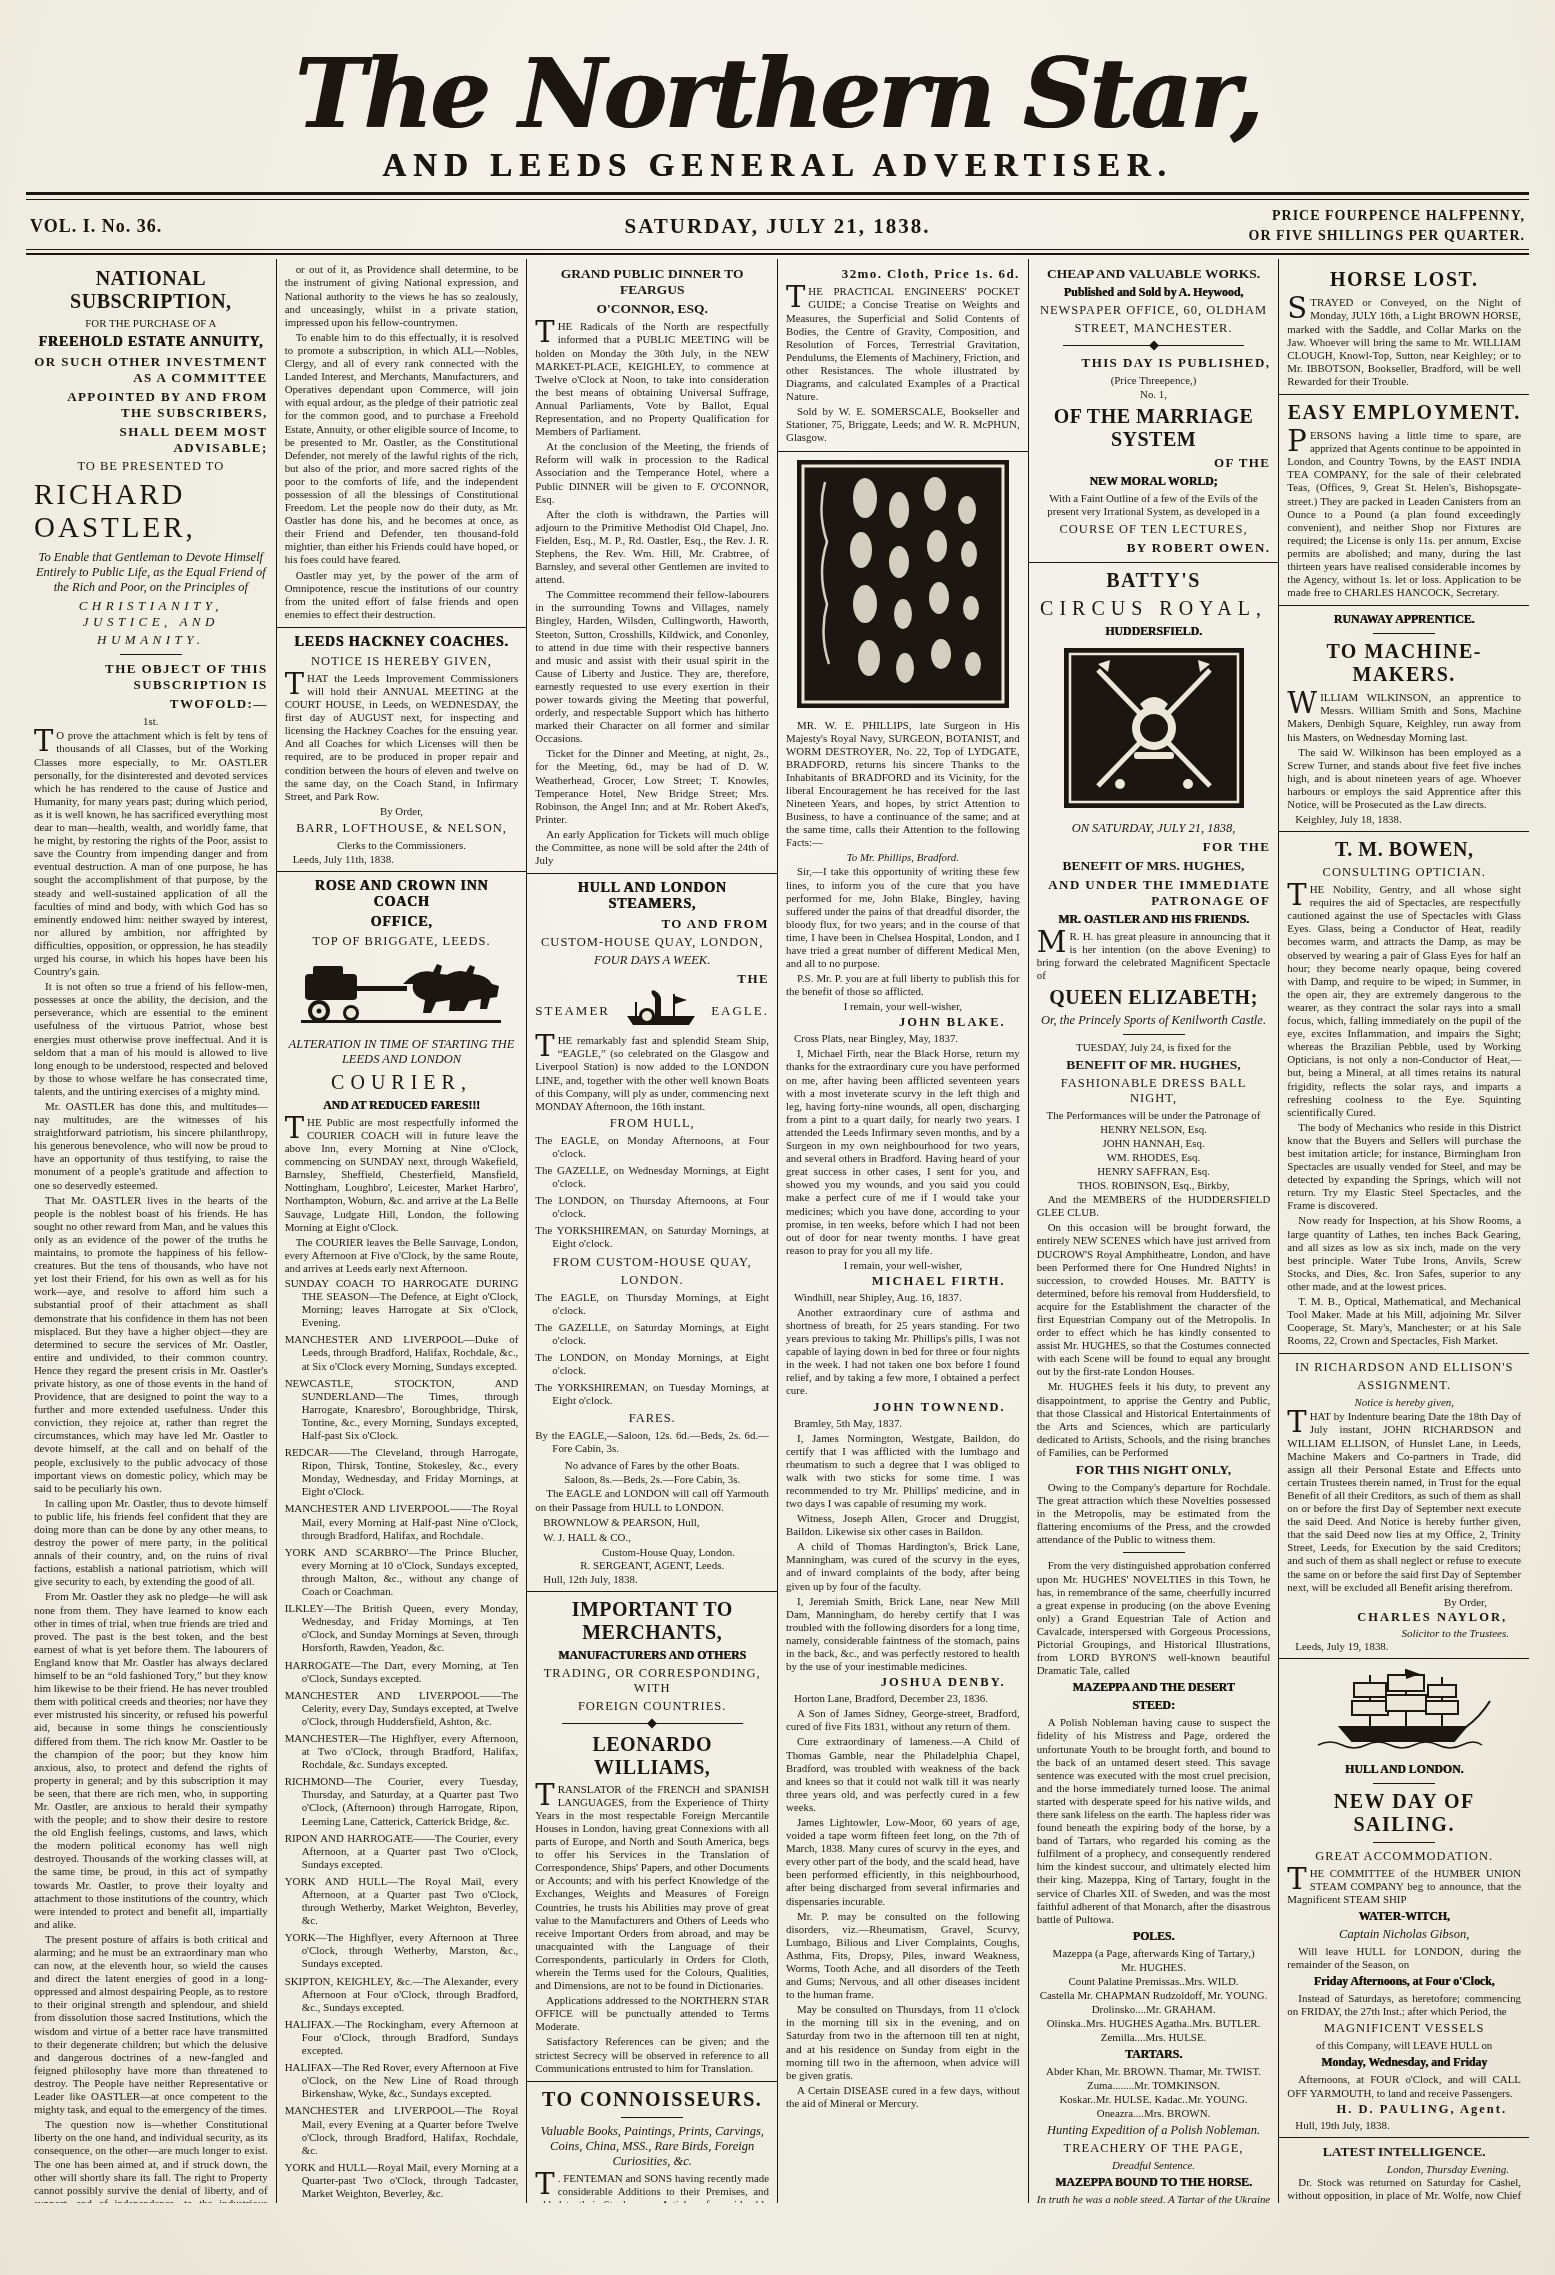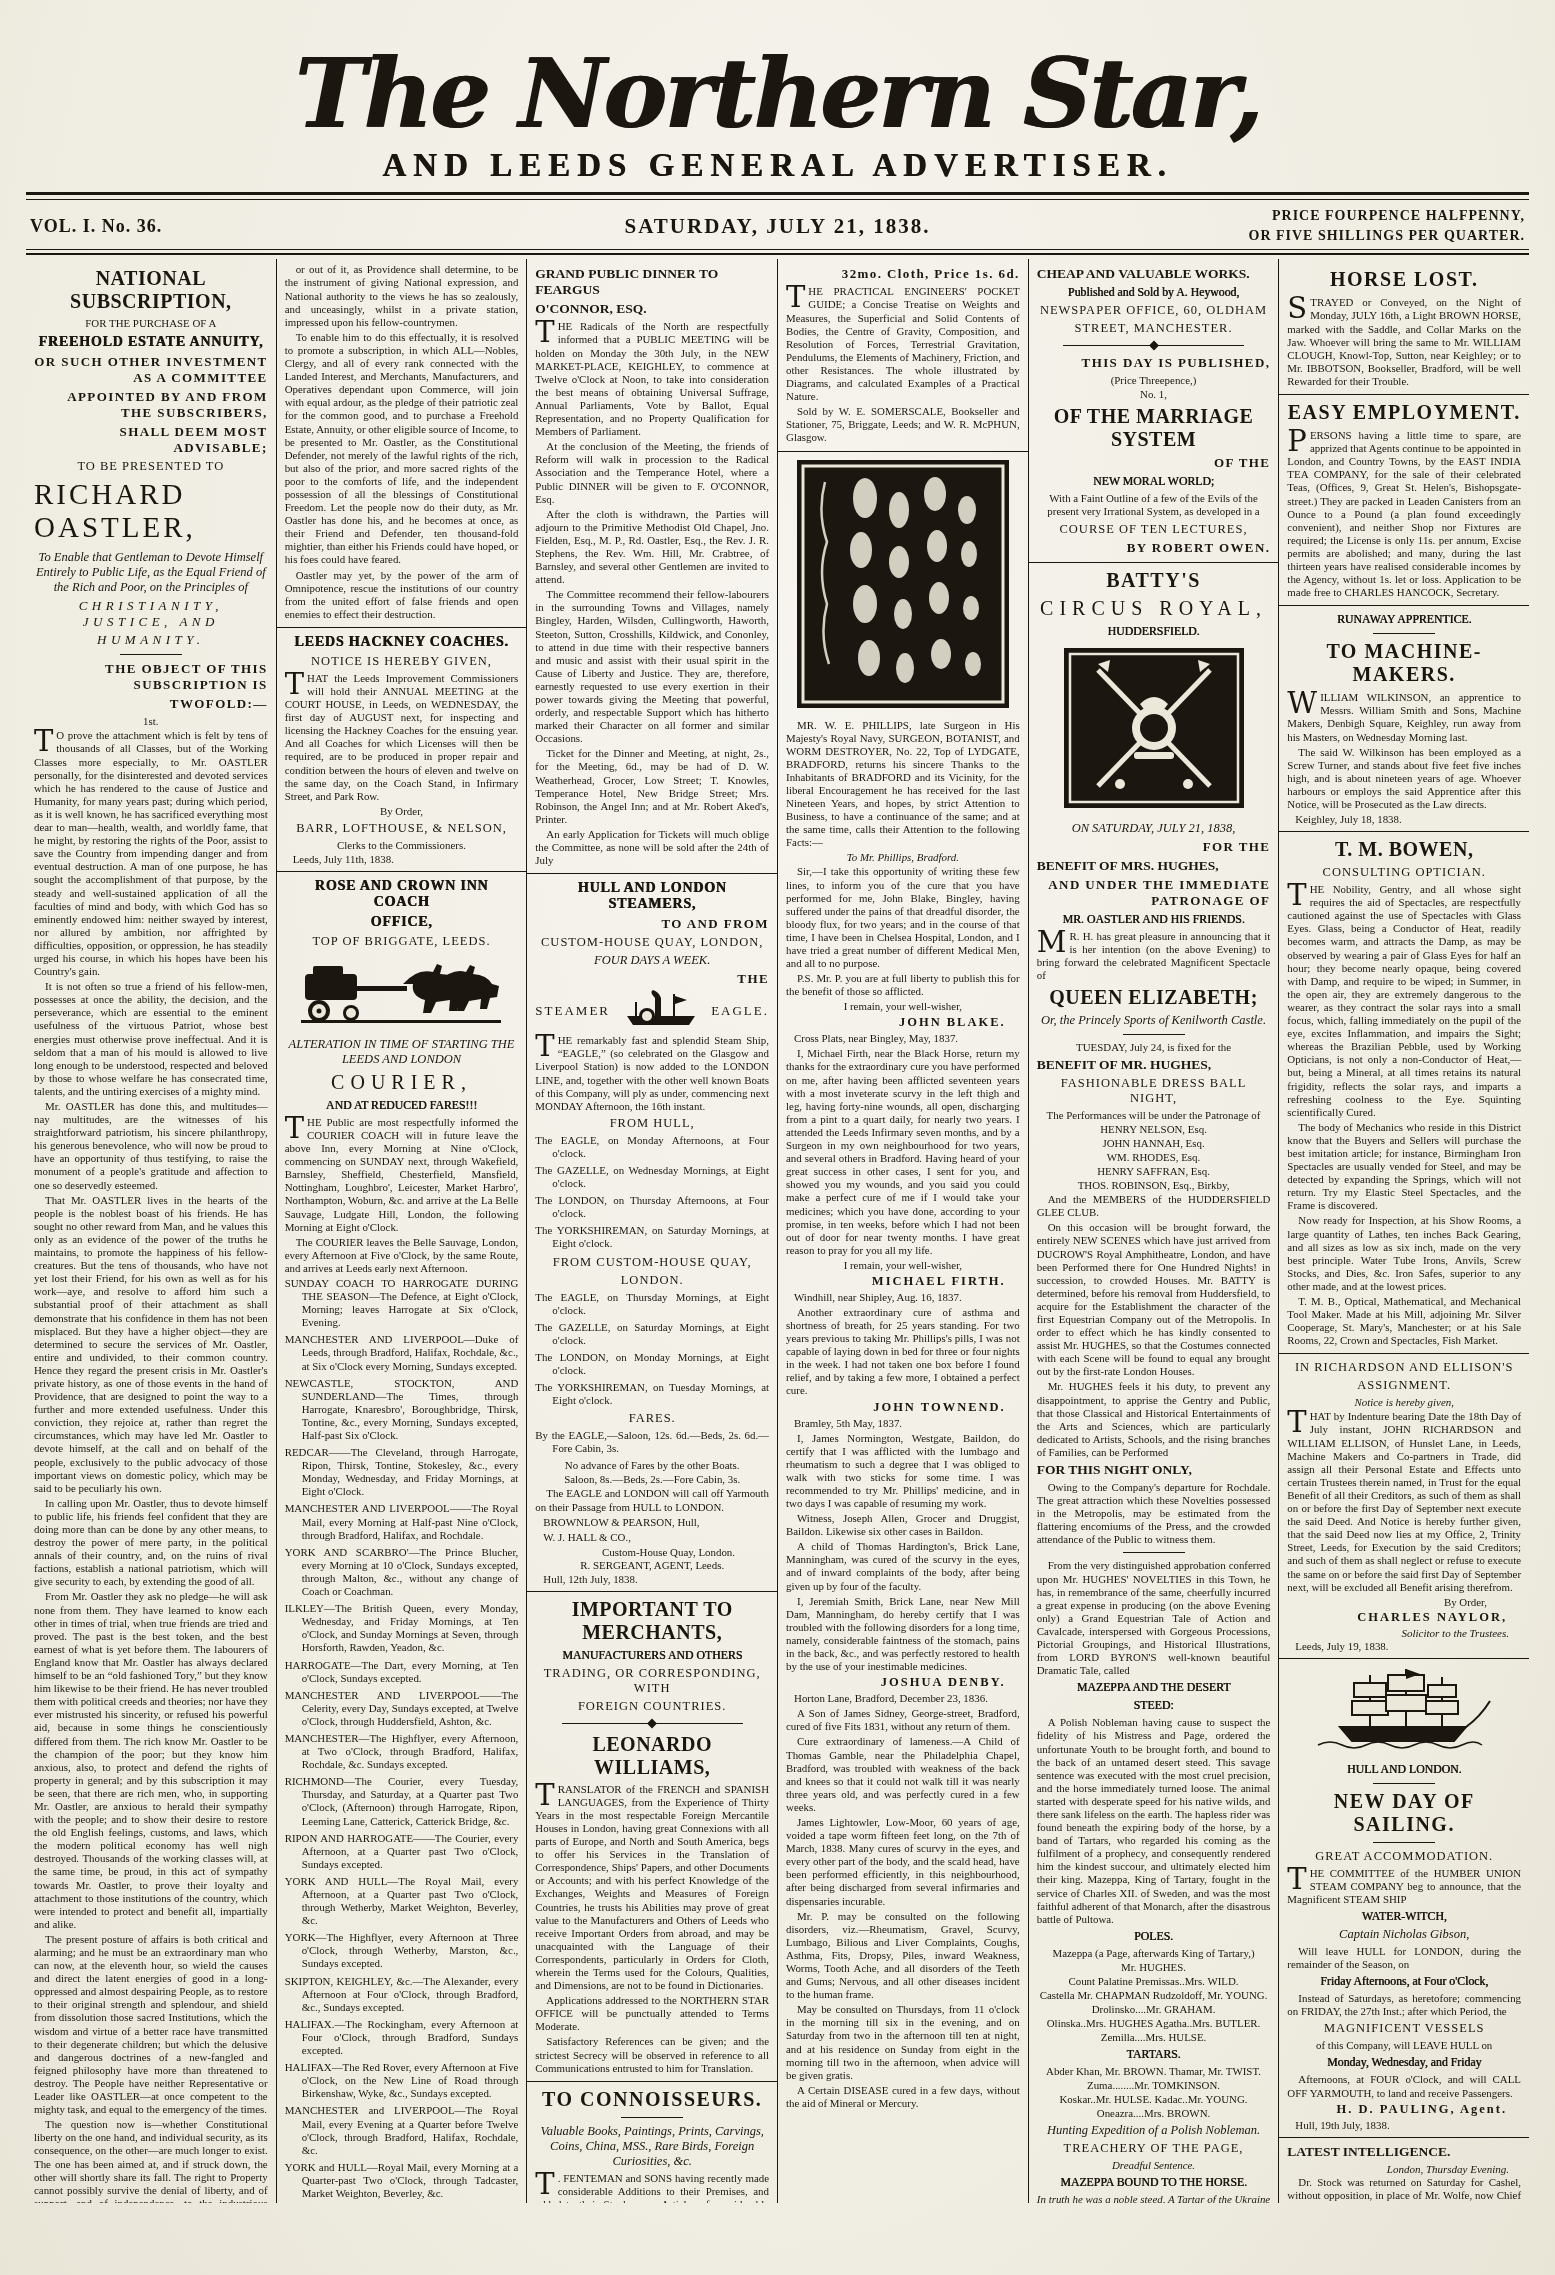--- a/index.html
+++ b/index.html
@@ -29,23 +29,23 @@
   .b-drop{text-indent:0;}
   .b-c{font-size:10.9px;text-align:center;margin:1px 0;line-height:13px;}
   .b-cital{font-size:10.9px;text-align:center;font-style:italic;margin:1px 0;line-height:13px;}
   .b-italc{font-size:12.5px;text-align:center;font-style:italic;margin:3px 0;}
   .b-capsm{font-size:13px;letter-spacing:1.4px;text-align:right;margin:3px 0;font-weight:bold;}
   .b-capsc{font-size:12.5px;letter-spacing:1px;text-align:center;margin:3px 0;}
   .b-h1{font-size:29px;text-align:left;letter-spacing:3px;margin:4px 0 6px;}
   .b-h1b{font-size:20px;font-weight:bold;text-align:center;letter-spacing:1.5px;margin:5px 0;}
   .b-h2{font-size:20px;font-weight:bold;text-align:center;letter-spacing:0.5px;margin:4px 0;}
   .b-h2sp{font-size:20px;text-align:center;letter-spacing:6px;margin:4px 0;}
-  .b-h3{font-size:13.5px;font-weight:bold;margin:3px 0;}
+  .b-h3{font-size:13.5px;font-weight:bold;text-align:center;margin:3px 0;}
   .b-fat{font-size:14px;font-weight:900;text-align:center;letter-spacing:0.8px;margin:4px 0;text-shadow:0.6px 0 0 #1b1610;}
-  .b-fatsm{font-size:11.8px;font-weight:400;text-align:center;margin:3px 0;text-shadow:0.5px 0 0 #1b1610;}
+  .b-fatsm{font-size:11.8px;font-weight:700;text-align:center;margin:3px 0;text-shadow:0.5px 0 0 #1b1610;}
   .b-spaced{font-size:13px;font-style:italic;text-align:center;letter-spacing:4.5px;margin:2px 0;}
   .b-left{font-size:10.9px;margin:1px 0 3px;text-indent:8px;}
   .b-r{text-align:right;font-size:10.9px;padding-right:34px;}
   .b-rcaps{text-align:right;font-size:12.5px;font-weight:bold;letter-spacing:2px;padding-right:14px;margin:2px 0;}
   .b-rital{text-align:right;font-style:italic;font-size:11px;padding-right:12px;margin:1px 0;}
   .b-rule{width:62px;border-top:1px solid #1b1610;margin:6px auto;}
   .b-srule{border-top:1px solid #1b1610;margin:6px -8px;}
   .b-drule{position:relative;height:9px;margin:5px 14px;}
   .b-drule .dline{position:absolute;left:6%;right:6%;top:4px;border-top:1px solid #1b1610;}
   .b-drule .diamond{position:absolute;left:50%;top:1px;width:7px;height:7px;background:#1b1610;transform:translateX(-50%) rotate(45deg);}

